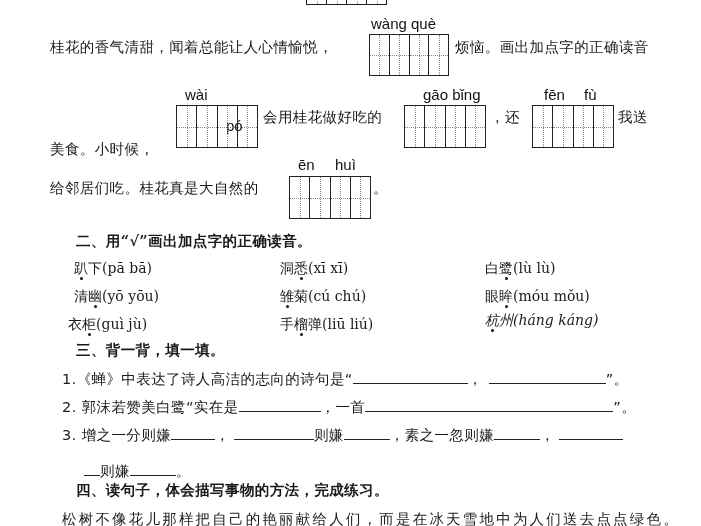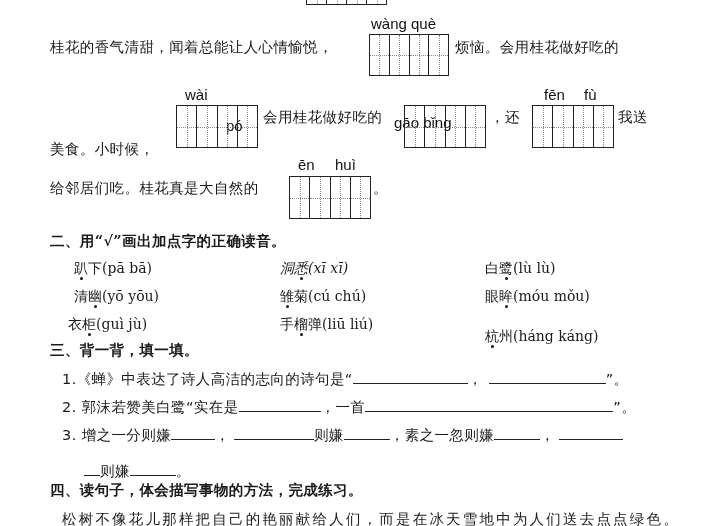--- a/index.html
+++ b/index.html
@@ -1,21 +1,21 @@
 <!DOCTYPE html>
 <html><head>
 <meta charset="utf-8">
 <style>
   html, body { margin:0; padding:0; background:#ffffff; }
   body { width:701px; height:526px; position:relative; overflow:hidden;
          font-family:"DejaVu Sans", sans-serif; color:#1a1a1a; }
   .abs { position:absolute; white-space:nowrap; }
   .txt { font-size:14.5px; line-height:18px; letter-spacing:0.4px; }
   .serif { font-family:"DejaVu Serif", serif; }
-  .bold { font-weight:bold; }
+  .bold { font-weight:bold;margin-left:26px; }
   .py { font-family:"Liberation Sans", sans-serif; font-size:15px; line-height:16px; color:#111; }
   .tian { position:absolute; border:1.6px solid #222; box-sizing:border-box; display:flex; }
   .cell { flex:1; position:relative; box-sizing:border-box; }
   .cell + .cell { border-left:1.6px solid #222; }
   .cell::before { content:""; position:absolute; left:0; right:0; top:50%;
                   border-top:1px dotted #888; }
   .cell::after { content:""; position:absolute; top:0; bottom:0; left:50%;
                  border-left:1px dotted #888; }
   .item { font-family:"DejaVu Serif", serif; font-size:14px; line-height:18px; }
   .dot { position:relative; }
@@ -35,33 +35,33 @@
 </div>
 
 <div class="abs txt" style="left:50px; top:38px;">桂花的香气清甜，闻着总能让人心情愉悦，</div>
 <div class="abs py" style="left:371px; top:16px;">wàng què</div>
 <div class="tian" style="left:369px; top:34px; width:80px; height:42px;">
   <div class="cell"></div>
     <div class="cell"></div>
     <div class="cell"></div>
     <div class="cell"></div>
 </div>
-<div class="abs txt" style="left:455px; top:38px;">烦恼。会用桂花做好吃的</div>
+<div class="abs txt" style="left:455px; top:38px;">烦恼。画出加点字的正确读音</div>
 
 <div class="abs txt" style="left:50px; top:108px;margin-top:32px;">美食。小时候，</div>
 <div class="abs py" style="left:185px; top:87px;">wài</div>
 <div class="abs py" style="left:226px; top:87px;margin-top:31px;">pó</div>
 <div class="tian" style="left:176px; top:105px; width:82px; height:43px;">
   <div class="cell"></div>
     <div class="cell"></div>
     <div class="cell"></div>
     <div class="cell"></div>
 </div>
 <div class="abs txt" style="left:263px; top:108px;">会用桂花做好吃的</div>
-<div class="abs py" style="left:394px; top:87px;margin-top:28px;">gāo bǐng</div>
+<div class="abs py" style="left:423px; top:87px;">gāo bǐng</div>
 <div class="tian" style="left:404px; top:105px; width:82px; height:43px;">
   <div class="cell"></div>
     <div class="cell"></div>
     <div class="cell"></div>
     <div class="cell"></div>
 </div>
 <div class="abs txt" style="left:490px; top:108px;">，还</div>
 <div class="abs py" style="left:544px; top:87px;">fēn</div>
 <div class="abs py" style="left:584px; top:87px;">fù</div>
 <div class="tian" style="left:532px; top:105px; width:82px; height:43px;">
@@ -79,30 +79,30 @@
   <div class="cell"></div>
     <div class="cell"></div>
     <div class="cell"></div>
     <div class="cell"></div>
 </div>
 <div class="abs txt" style="left:373px; top:179px;">。</div>
 
 <div class="abs txt bold serif" style="left:50px; top:232px;">二、用“√”画出加点字的正确读音。</div>
 
 <div class="abs item" style="left:74px; top:259px;"><span class="w0"><span class="dot">趴</span><span>下</span></span><span>(pā   bā)</span></div>
-<div class="abs item" style="left:280px; top:259px;font-style:italic;"><span class="w1"><span>洞</span><span class="dot">悉</span></span><span>(xī   xī)</span></div>
+<div class="abs item" style="left:280px; top:259px;"><span class="w1"><span>洞</span><span class="dot">悉</span></span><span>(xī   xī)</span></div>
 <div class="abs item" style="left:485px; top:259px;"><span class="w1"><span>白</span><span class="dot">鹭</span></span><span>(lù   lù)</span></div>
 
 <div class="abs item" style="left:74px; top:287px;"><span class="w1"><span>清</span><span class="dot">幽</span></span><span>(yō   yōu)</span></div>
 <div class="abs item" style="left:280px; top:287px;"><span class="w0"><span class="dot">雏</span><span>菊</span></span><span>(cú   chú)</span></div>
 <div class="abs item" style="left:485px; top:287px;"><span class="w1"><span>眼</span><span class="dot">眸</span></span><span>(móu   mǒu)</span></div>
 
 <div class="abs item" style="left:68px; top:315px;"><span class="w1"><span>衣</span><span class="dot">柜</span></span><span>(guì    jù)</span></div>
 <div class="abs item" style="left:280px; top:315px;"><span class="w1"><span>手</span><span class="dot">榴</span><span>弹</span></span><span>(liū   liú)</span></div>
-<div class="abs item" style="left:485px; top:327px;"><span class="w0"><span class="dot">杭</span><span>州</span></span><span>(háng   káng)</span></div>
+<div class="abs item" style="left:485px; top:311px;font-style:italic;"><span class="w0"><span class="dot">杭</span><span>州</span></span><span>(háng   káng)</span></div>
 
 <div class="abs txt bold serif" style="left:50px; top:341px;">三、背一背，填一填。</div>
 
 <div class="abs txt" style="left:62px; top:369px;">
   <span>1.《蝉》中表达了诗人高洁的志向的诗句是“</span><span class="blank" style="width:115px;"></span><span>，</span><span class="blank" style="width:117px; margin-left:6px;"></span><span>”。</span>
 </div>
 
 <div class="abs txt" style="left:62px; top:397px;">
   <span>2. 郭沫若赞美白鹭“实在是</span><span class="blank" style="width:82px;"></span><span>，一首</span><span class="blank" style="width:248px;"></span><span>”。</span>
 </div>

